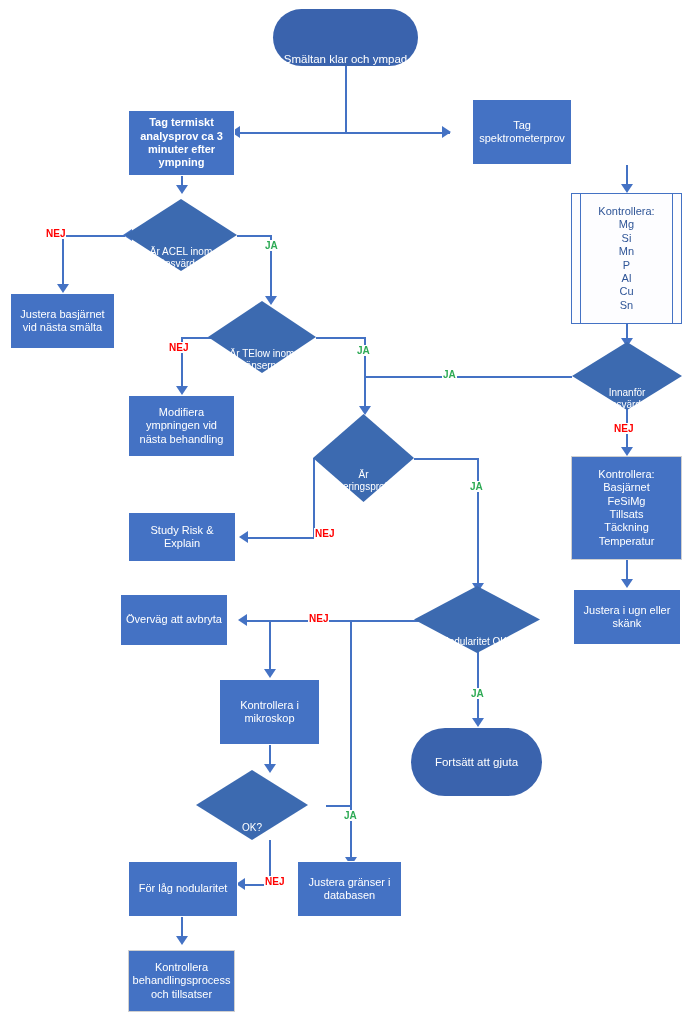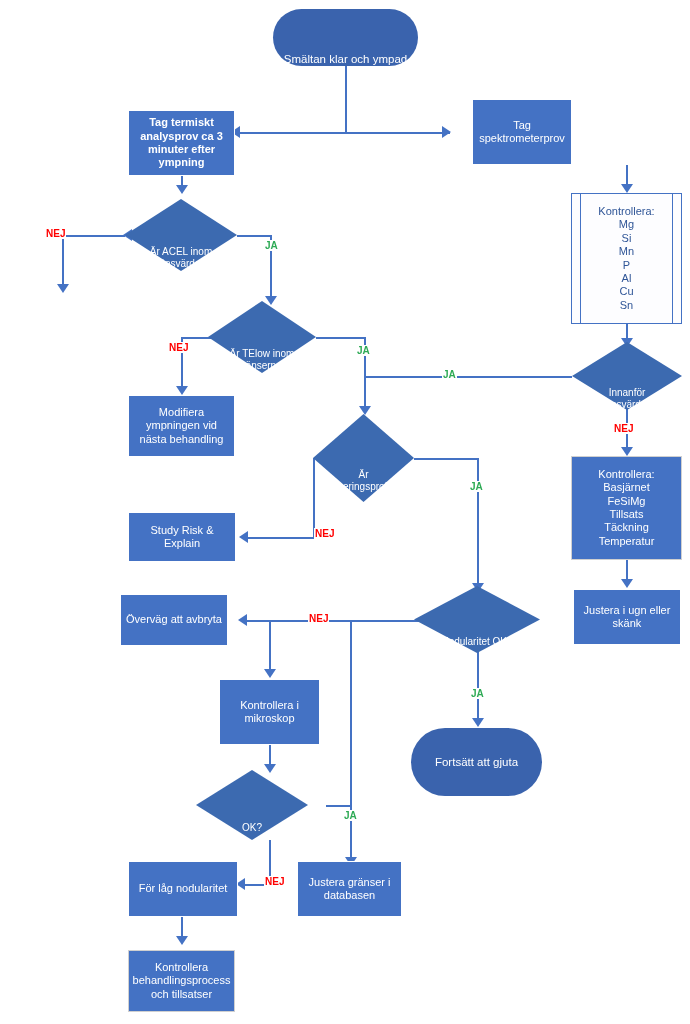--- a/index.html
+++ b/index.html
@@ -243,20 +243,24 @@
 Cu
 Sn</span>
   </div>
 
   <div class="node dec" style="left:125px; top:199px; width:112px; height:72px;">
     <span class="diamond"></span>
     <span class="lbl">Är ACEL inom
 gränsvärden?</span>
   </div>
 
+  <div class="node proc" style="left:10px; top:293px; width:105px; height:56px;">
+    <span class="lbl">Justera basjärnet
+vid nästa smälta</span>
+  </div>
 
   <div class="node proc" style="left:128px; top:395px; width:107px; height:62px;">
     <span class="lbl">Modifiera
 ympningen vid
 nästa behandling</span>
   </div>
 
   <div class="node dec" style="left:208px; top:301px; width:108px; height:72px;">
     <span class="diamond"></span>
     <span class="lbl">Är TElow inom

